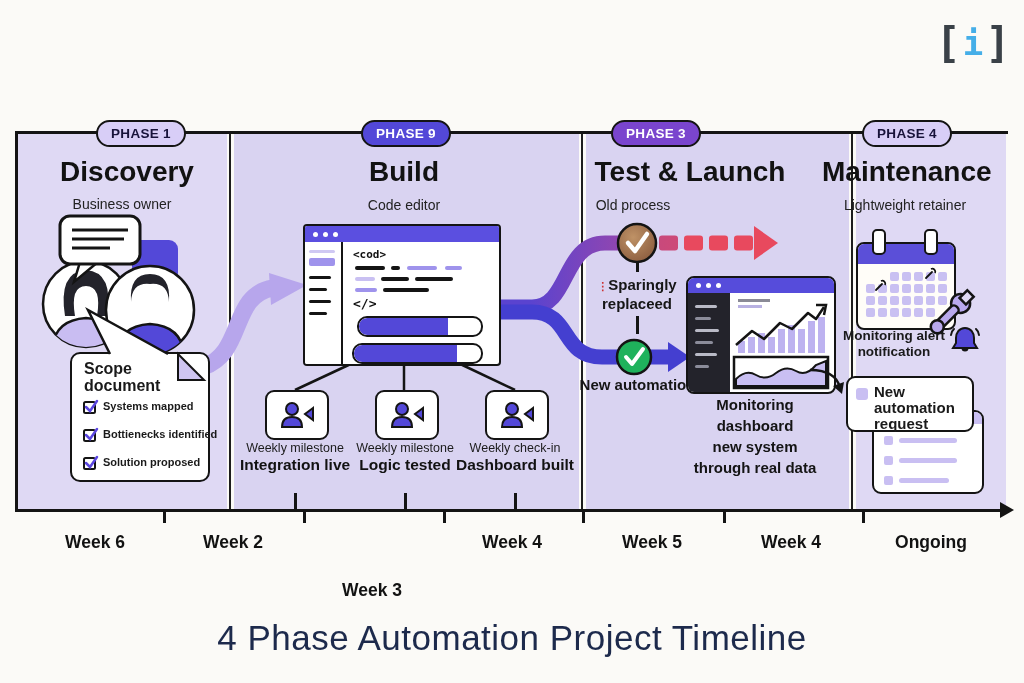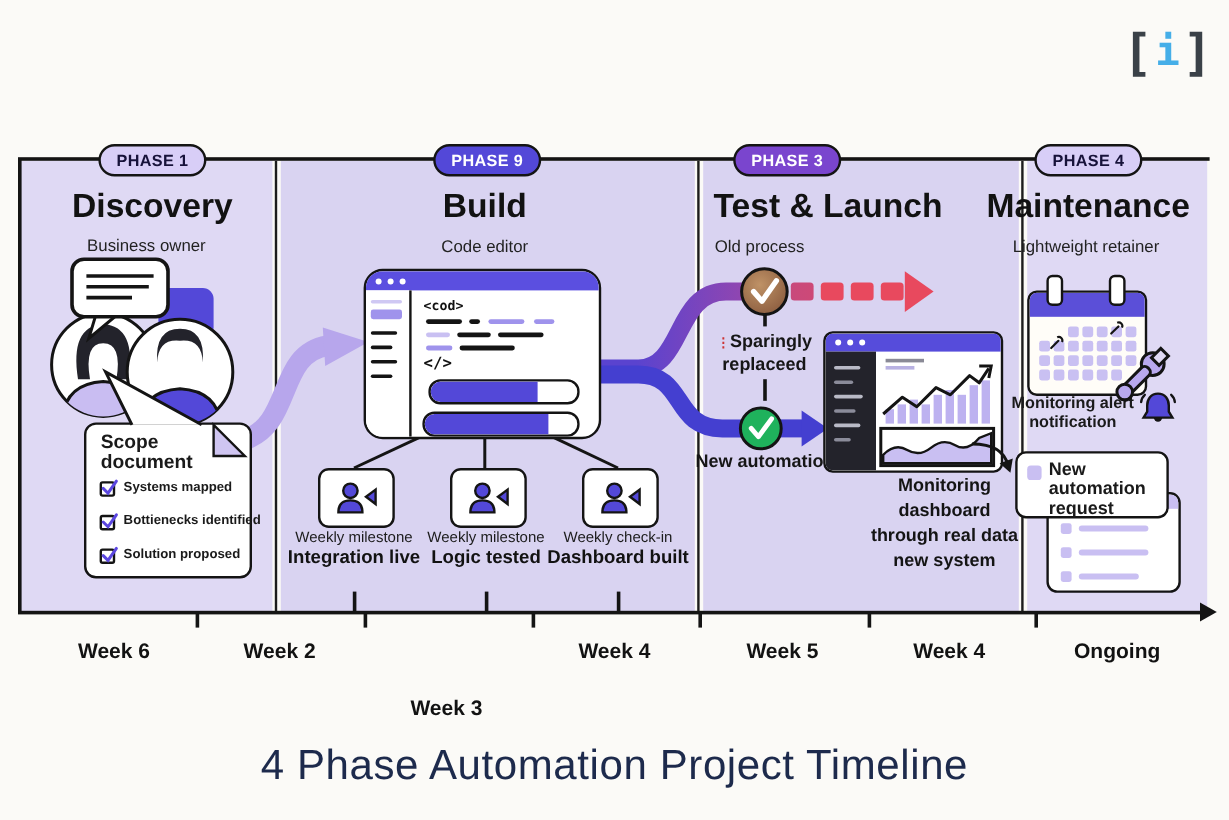--- a/index.html
+++ b/index.html
@@ -29,40 +29,40 @@
   .badge-indigo{background:#5348d8;color:#ffffff;}
   .badge-purple{background:#7a45ce;color:#ffffff;}
   .ptitle{top:156px;font-weight:bold;font-size:28px;text-align:center;color:#121212;}
   .pcaption{font-size:14px;font-weight:500;text-align:center;color:#222;}
   
   .scope-card{left:70px;top:352px;width:136px;height:126px;background:#fff;border:2.5px solid #141414;border-radius:10px;z-index:4;}
   .scope-title{left:84px;top:360px;width:110px;font-size:16px;font-weight:bold;line-height:17px;z-index:5;}
   .check-row{left:82px;width:125px;height:16px;display:flex;align-items:center;gap:4px;z-index:5;}
   .check-row span{font-size:11px;font-weight:bold;white-space:nowrap;}
   
-  .editor{left:303px;top:224px;width:194px;height:138px;background:#fff;border:2.5px solid #141414;border-radius:16px;z-index:4;overflow:hidden;}
+  .editor{left:303px;top:224px;width:194px;height:138px;background:#fff;border:2.5px solid #141414;border-radius:4px;z-index:4;overflow:hidden;}
   .titlebar{position:absolute;left:0;top:0;right:0;height:16px;background:#5b4fe0;display:flex;align-items:center;gap:5px;padding-left:8px;}
   .dot{width:5px;height:5px;border-radius:50%;background:#fff;}
   .ed-side{position:absolute;left:0;top:16px;width:36px;bottom:0;border-right:2px solid #141414;background:#fff;}
   .srow{position:absolute;left:4px;height:3px;border-radius:2px;}
   .dash{position:absolute;height:4px;border-radius:2px;}
   .codeword{position:absolute;font-family:"DejaVu Sans Mono",monospace;font-weight:bold;font-size:11px;color:#111;}
   .pbar{position:absolute;height:17px;border:2.5px solid #141414;border-radius:10px;background:#fff;overflow:hidden;}
   .pbar i{display:block;height:100%;background:#5348d8;border-radius:8px 0 0 8px;}
   
   .callbox{top:390px;width:60px;height:46px;background:#fff;border:2.5px solid #141414;border-radius:9px;z-index:4;display:flex;align-items:center;justify-content:center;}
   .mtype{top:441px;width:120px;text-align:center;font-size:12.5px;color:#1c1c1c;}
   .mresult{top:456px;width:120px;text-align:center;font-size:15.5px;font-weight:bold;line-height:17px;color:#121212;}
   
   .flowtext{ text-align:center;font-weight:600;color:#161616;}
   .vdash{width:2.5px;background:#141414;left:636px;}
   .glitch{color:#cc3434;font-size:11px;font-weight:bold;}
   .dashwin{left:686px;top:276px;width:146px;height:114px;background:#fff;border:2.5px solid #141414;border-radius:8px;overflow:hidden;z-index:4;}
   .dash-side{position:absolute;left:0;top:15px;width:42px;bottom:0;background:#23232b;}
-  .caption{left:708px;top:394px;width:158px;text-align:center;font-size:15px;font-weight:bold;line-height:21px;color:#141414;}
+  .caption{left:676px;top:394px;width:158px;text-align:center;font-size:15px;font-weight:bold;line-height:21px;color:#141414;}
   
   .cal-body{left:856px;top:242px;width:96px;height:84px;background:#fffdf8;border:2.5px solid #141414;border-radius:8px;z-index:4;overflow:hidden;}
   .cal-head{position:absolute;left:0;top:0;right:0;height:20px;background:#5b4fd8;}
   .hanger{top:229px;width:10px;height:22px;background:#fff;border:2.5px solid #141414;border-radius:5px;z-index:5;}
   .cell{position:absolute;width:9px;height:9px;border-radius:2px;background:#c9c0f2;}
   .alert-label{left:838px;top:328px;width:112px;text-align:center;font-size:13.5px;font-weight:bold;line-height:16px;z-index:4;}
   .req-card{left:846px;top:376px;width:124px;height:52px;background:#fff;border:2.5px solid #141414;border-radius:9px;z-index:6;}
   .req-bullet{left:856px;top:388px;width:12px;height:12px;border-radius:3px;background:#c9bff2;z-index:7;}
   .req-text{left:874px;top:384px;width:92px;font-size:15px;font-weight:bold;line-height:16px;z-index:7;}
   .back-card{left:872px;top:410px;width:108px;height:80px;background:#fff;border:2.5px solid #141414;border-radius:9px;z-index:5;overflow:hidden;}
@@ -91,21 +91,21 @@
 <div class="abs panel p-light" style="left:17px;width:210px;"></div>
 <div class="abs panel p-mid" style="left:234px;width:345px;"></div>
 <div class="abs panel p-mid" style="left:586px;width:263px;"></div>
 <div class="abs panel p-light" style="left:856px;width:150px;"></div>
 <div class="abs toprule"></div>
 <div class="abs leftrule"></div>
 <div class="abs divider" style="left:229px;"></div>
 <div class="abs divider" style="left:581px;"></div>
 <div class="abs divider" style="left:851px;"></div>
 
-<div class="abs badge badge-light" style="left:82px;width:86px;text-align:right;">
+<div class="abs badge badge-light" style="left:96px;width:86px;text-align:right;">
     <span>PHASE 1</span>
   </div>
 <div class="abs badge badge-indigo" style="left:361px;width:86px;">
     <span>PHASE 9</span>
   </div>
 <div class="abs badge badge-purple" style="left:611px;width:86px;">
     <span>PHASE 3</span>
   </div>
 <div class="abs badge badge-light" style="left:862px;width:86px;">
     <span>PHASE 4</span>
@@ -351,22 +351,22 @@
     </g>
     <g>
       <rect x="4" y="64" width="94" height="31" fill="#fff" stroke="#141414" stroke-width="2.5"></rect>
       <path d="M6,93 L6,86 Q16,76 26,82 Q36,88 46,80 Q56,72 66,78 Q76,84 86,72 L96,68 L96,93 Z" fill="#c9bff2" stroke="#141414" stroke-width="2"></path>
     </g>
   </svg>
 </div>
 
 <div class="abs caption">
   <span style="display:block;">Monitoring dashboard</span>
+  <span style="display:block;">new system</span>
   <span style="display:block;">through real data</span>
-  <span style="display:block;">new system</span>
 </div>
 
 <div class="abs hanger" style="left:872px;"></div>
 <div class="abs hanger" style="left:924px;"></div>
 <div class="abs cal-body">
   <div class="cal-head"></div>
 
   <div class="cell" style="left:32px;top:28px;"></div>
     <div class="cell" style="left:44px;top:28px;"></div>
   <div class="cell" style="left:56px;top:28px;"></div>

